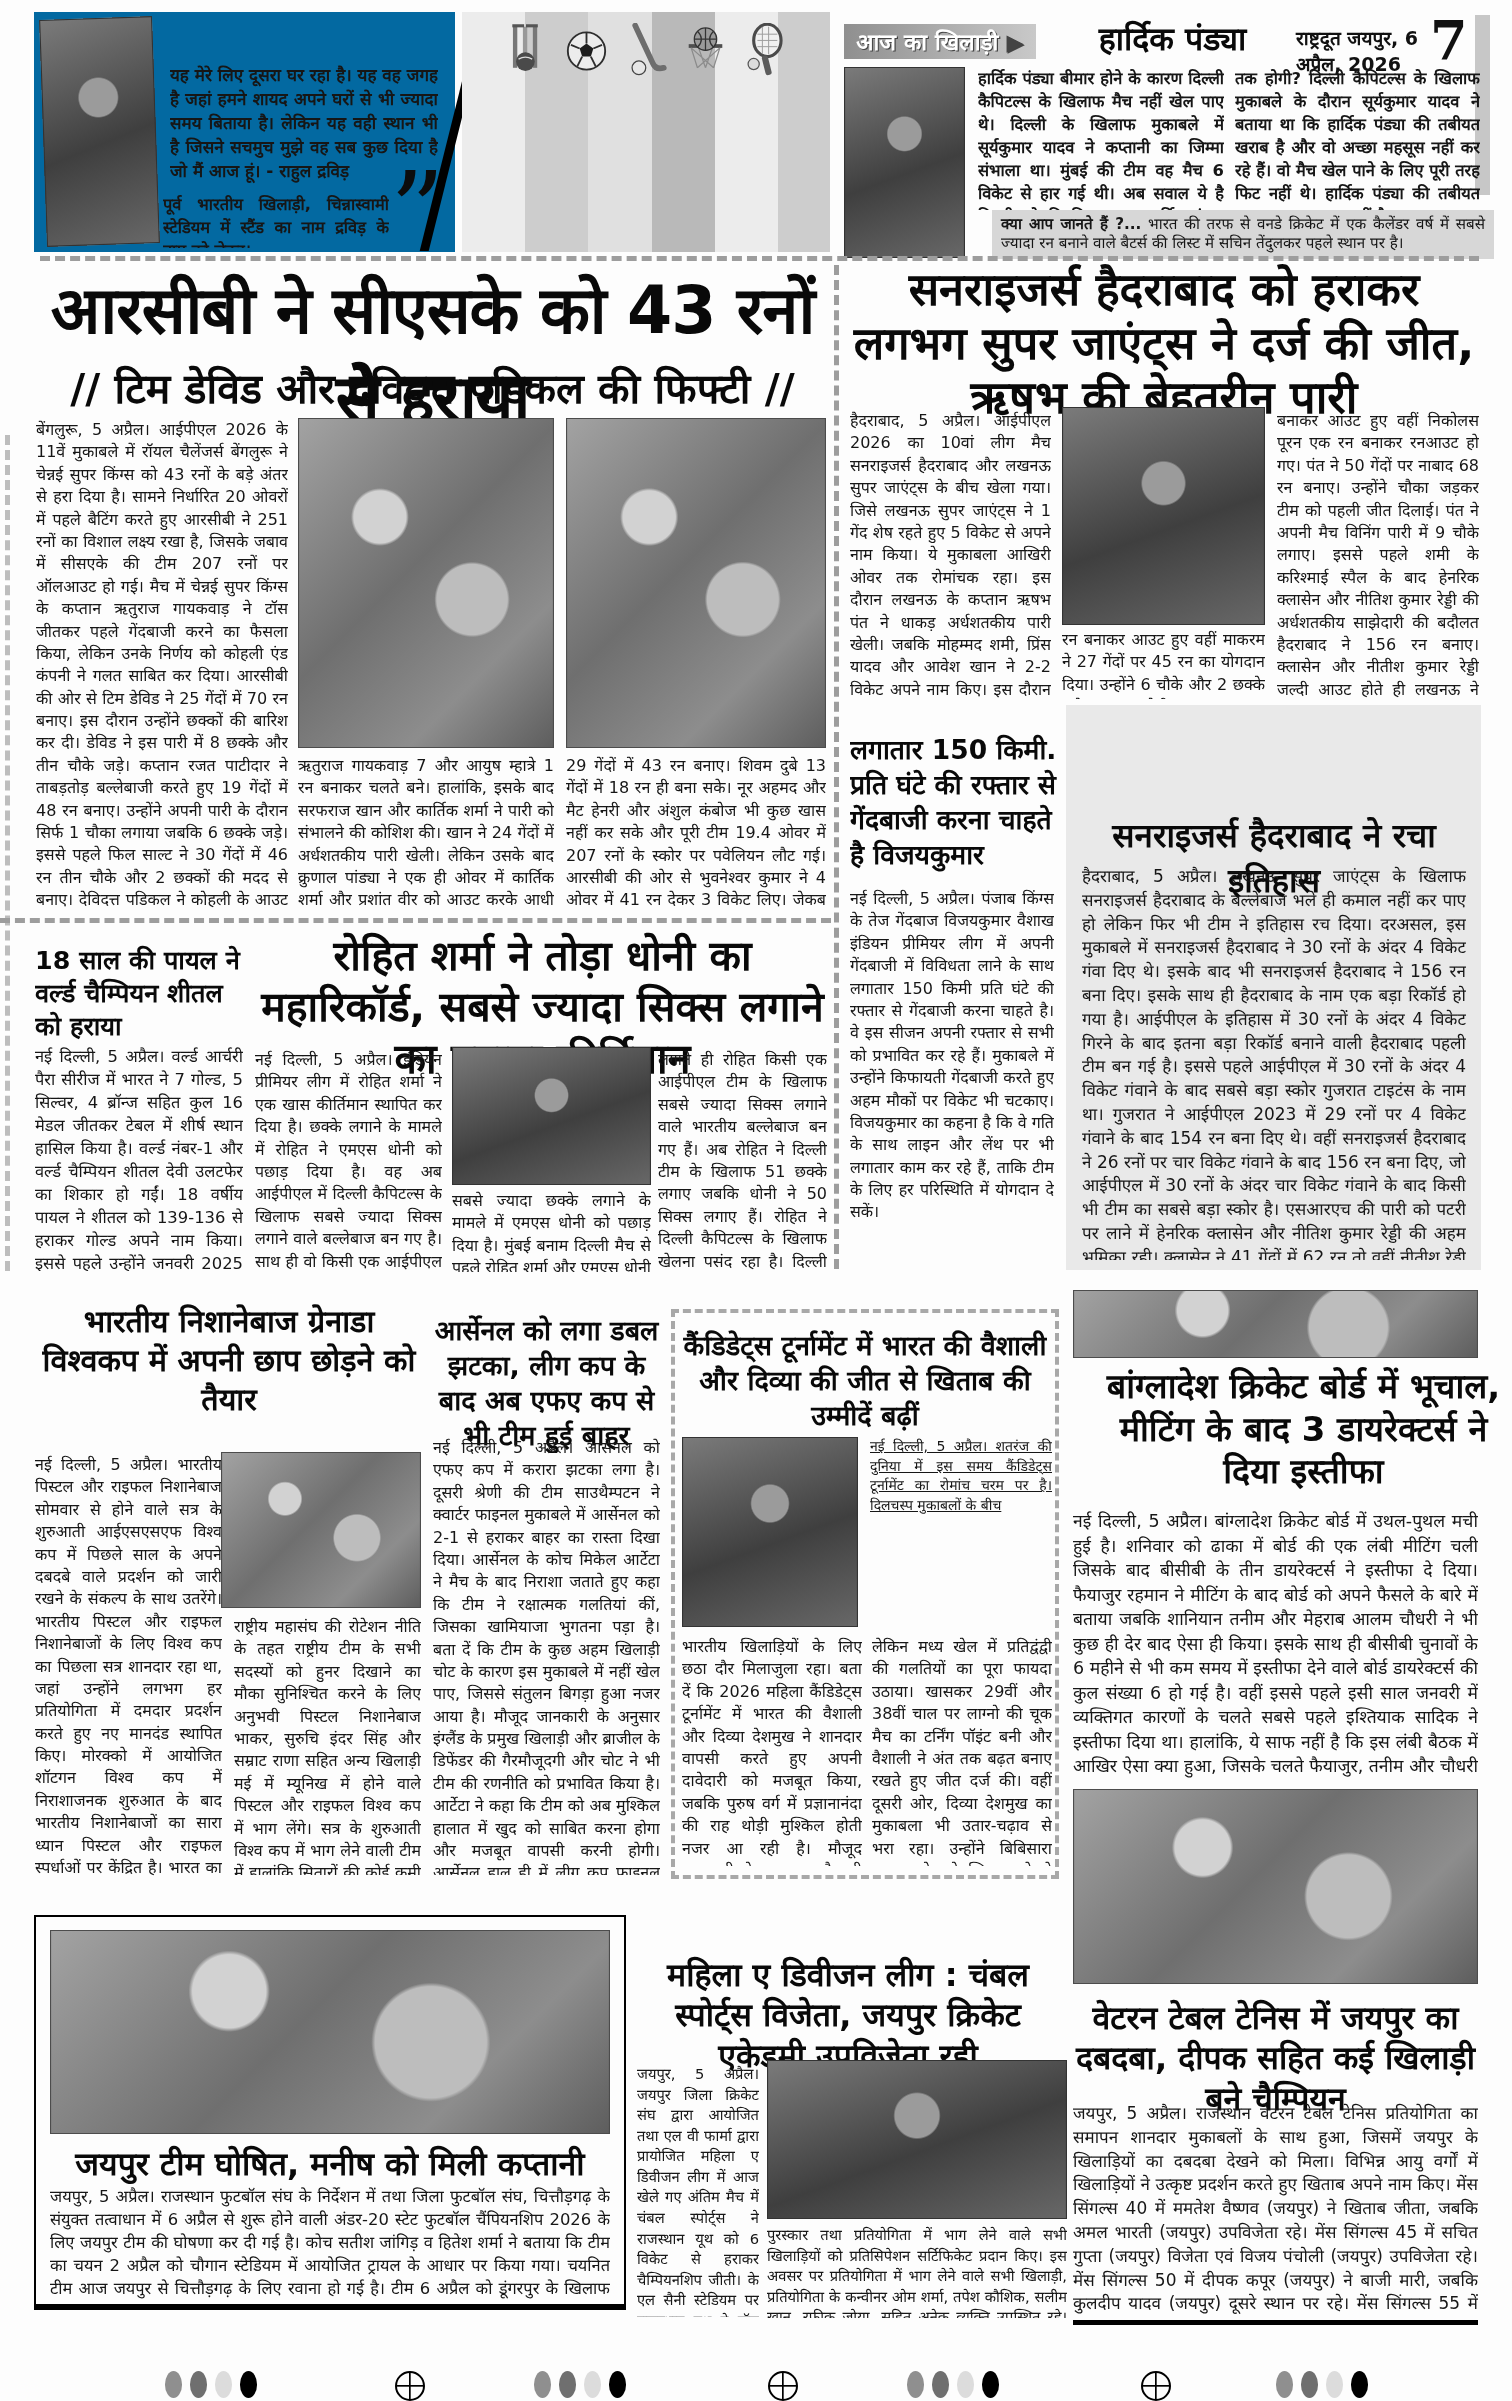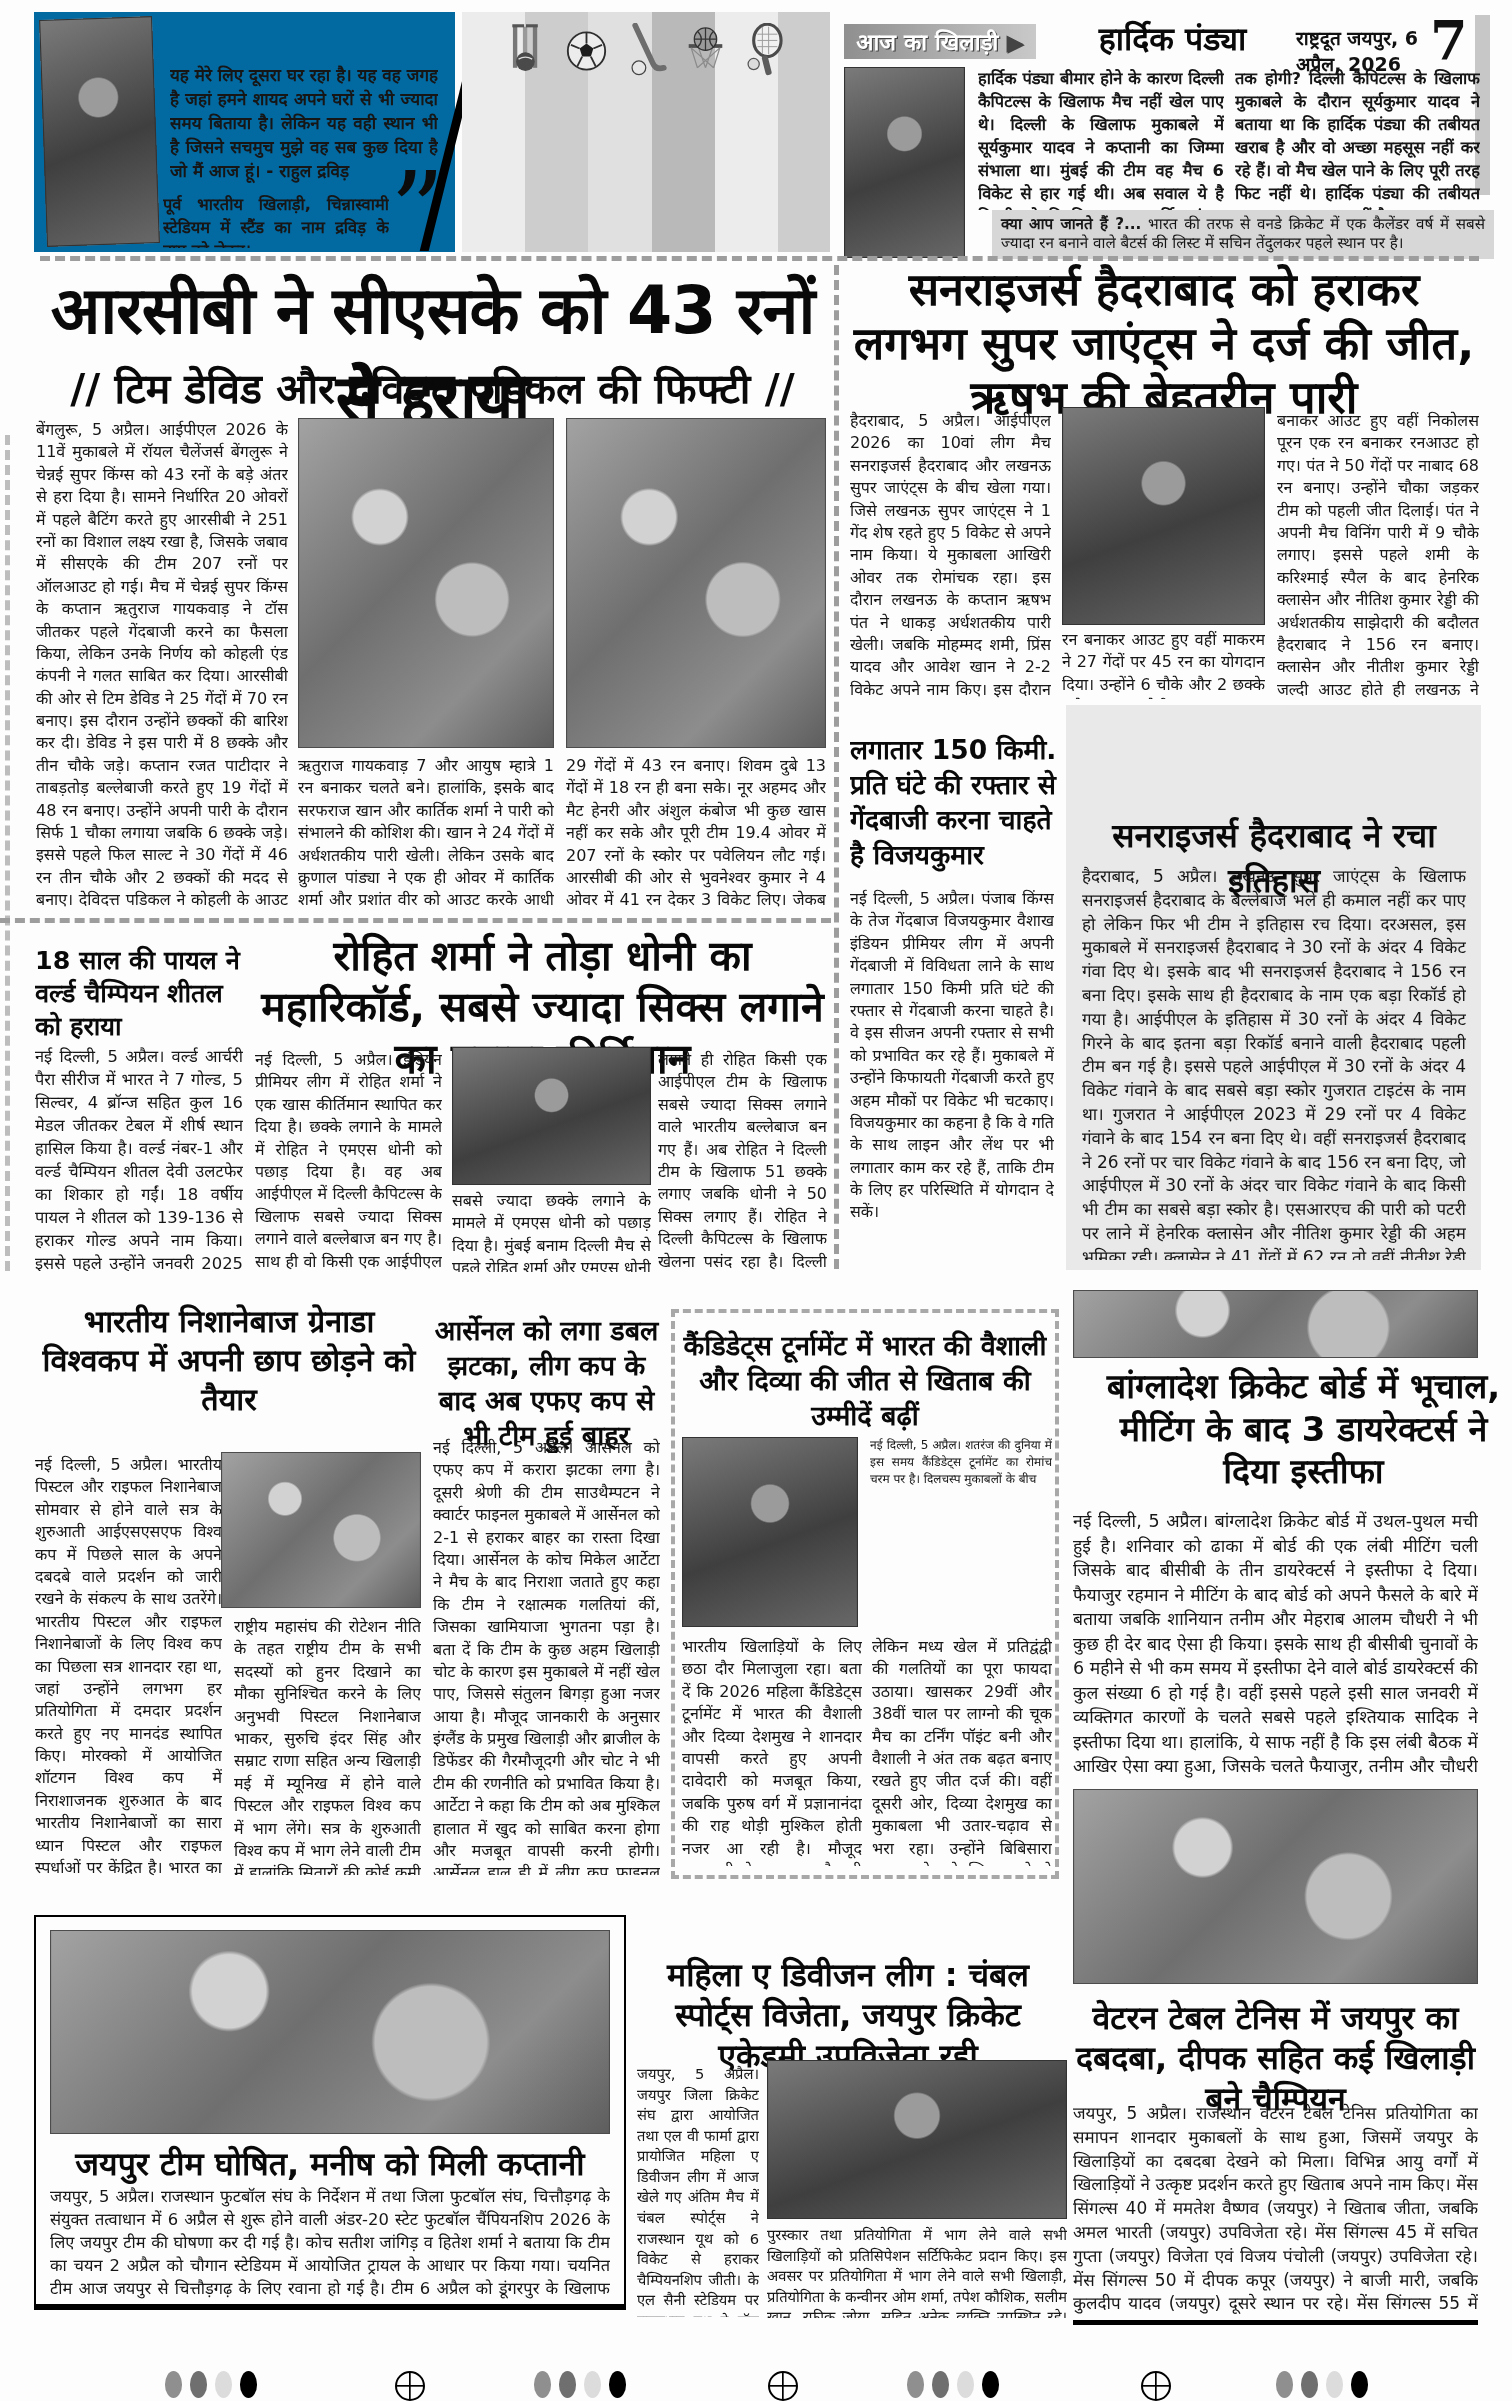--- a/index.html
+++ b/index.html
@@ -146,21 +146,21 @@
 <div class="abs txt" style="left:35px;top:1454px;width:187px;height:422px;">नई दिल्ली, 5 अप्रैल। भारतीय पिस्टल और राइफल निशानेबाज सोमवार से होने वाले सत्र के शुरुआती आईएसएसएफ विश्व कप में पिछले साल के अपने दबदबे वाले प्रदर्शन को जारी रखने के संकल्प के साथ उतरेंगे। भारतीय पिस्टल और राइफल निशानेबाजों के लिए विश्व कप का पिछला सत्र शानदार रहा था, जहां उन्होंने लगभग हर प्रतियोगिता में दमदार प्रदर्शन करते हुए नए मानदंड स्थापित किए। मोरक्को में आयोजित शॉटगन विश्व कप में निराशाजनक शुरुआत के बाद भारतीय निशानेबाजों का सारा ध्यान पिस्टल और राइफल स्पर्धाओं पर केंद्रित है। भारत का पिस्टल और राइफल से जुड़ी स्पर्धाओं में पारंपरिक रूप से उत्कृष्ट प्रदर्शन रहा है। टीम नए सिरे से जीत की मानसिकता के साथ प्रतिस्पर्धा करने के लिए उत्सुक होगी, जिसे ओलंपियन रिदम सांगवान, अंजुम मौदगिल और मेहुली घोष सहित देश के कुछ बेहतरीन निशानेबाजों की उपस्थिति से बल मिलेगा। टीम को हालांकि दो बार की ओलंपिक पदक विजेता मनु भाकर और विश्व चैम्पियन समान सूद के अनुभव की कमी खलेगी, क्योंकि वे इस बार इसका हिस्सा नहीं हैं।</div>
 <div class="abs photo" style="left:221px;top:1452px;width:200px;height:156px;"></div>
 <div class="abs txt" style="left:234px;top:1616px;width:187px;height:259px;">राष्ट्रीय महासंघ की रोटेशन नीति के तहत राष्ट्रीय टीम के सभी सदस्यों को हुनर दिखाने का मौका सुनिश्चित करने के लिए अनुभवी पिस्टल निशानेबाज भाकर, सुरुचि इंदर सिंह और सम्राट राणा सहित अन्य खिलाड़ी मई में म्यूनिख में होने वाले पिस्टल और राइफल विश्व कप में भाग लेंगे। सत्र के शुरुआती विश्व कप में भाग लेने वाली टीम में हालांकि सितारों की कोई कमी नहीं है। इनमें पिस्टल निशानेबाज संगवान पिछले दो वर्षों में विश्व कप में पदक से चूकने के सिलसिले को पीछे छोड़ने के साथ एशियाई खेलों में चयन के लिए अपनी दावेदारी मजबूत करने के उद्देश्य से पोडियम पर जगह बनाने के लिए उत्सुक होंगी। अनुभवी राइफल निशानेबाज अंजुम और मेहुली भी पिछले निराशाजनक प्रदर्शन के बाद नए सिरे से वापसी करना चाहेंगी।</div>
 
 <div class="abs h" style="left:433px;top:1313px;width:227px;font-size:27px;line-height:1.3;">आर्सेनल को लगा डबल झटका, लीग कप के बाद अब एफए कप से भी टीम हुई बाहर</div>
 <div class="abs txt" style="left:433px;top:1437px;width:227px;height:438px;">नई दिल्ली, 5 अप्रैल। आर्सेनल को एफए कप में करारा झटका लगा है। दूसरी श्रेणी की टीम साउथैम्पटन ने क्वार्टर फाइनल मुकाबले में आर्सेनल को 2-1 से हराकर बाहर का रास्ता दिखा दिया। आर्सेनल के कोच मिकेल आर्टेटा ने मैच के बाद निराशा जताते हुए कहा कि टीम ने रक्षात्मक गलतियां कीं, जिसका खामियाजा भुगतना पड़ा है। बता दें कि टीम के कुछ अहम खिलाड़ी चोट के कारण इस मुकाबले में नहीं खेल पाए, जिससे संतुलन बिगड़ा हुआ नजर आया है। मौजूद जानकारी के अनुसार इंग्लैंड के प्रमुख खिलाड़ी और ब्राजील के डिफेंडर की गैरमौजूदगी और चोट ने भी टीम की रणनीति को प्रभावित किया है। आर्टेटा ने कहा कि टीम को अब मुश्किल हालात में खुद को साबित करना होगा और मजबूत वापसी करनी होगी। आर्सेनल हाल ही में लीग कप फाइनल भी हार चुका है, जिससे टीम का लगातार दूसरा बड़ा टूर्नामेंट हाथ से निकल गया है।</div>
 
 <div class="abs candbox" style="left:671px;top:1309px;width:388px;height:570px;box-sizing:border-box;"></div>
 <div class="abs h" style="left:683px;top:1328px;width:364px;font-size:27px;line-height:1.3;">कैंडिडेट्स टूर्नामेंट में भारत की वैशाली और दिव्या की जीत से खिताब की उम्मीदें बढ़ीं</div>
 <div class="abs photo-dark" style="left:682px;top:1437px;width:176px;height:190px;"></div>
-<div class="abs txt" style="left:870px;top:1437px;width:182px;height:190px;font-size:12px;">नई दिल्ली, 5 अप्रैल। शतरंज की दुनिया में इस समय कैंडिडेट्स टूर्नामेंट का रोमांच चरम पर है। दिलचस्प मुकाबलों के बीच</div>
+<div class="abs txt" style="left:870px;top:1437px;width:182px;height:190px;font-size:14px;text-decoration:underline;">नई दिल्ली, 5 अप्रैल। शतरंज की दुनिया में इस समय कैंडिडेट्स टूर्नामेंट का रोमांच चरम पर है। दिलचस्प मुकाबलों के बीच</div>
 <div class="abs txt" style="left:682px;top:1636px;width:180px;height:230px;font-size:16px;">भारतीय खिलाड़ियों के लिए छठा दौर मिलाजुला रहा। बता दें कि 2026 महिला कैंडिडेट्स टूर्नामेंट में भारत की वैशाली और दिव्या देशमुख ने शानदार वापसी करते हुए अपनी दावेदारी को मजबूत किया, जबकि पुरुष वर्ग में प्रज्ञानानंदा की राह थोड़ी मुश्किल होती नजर आ रही है। मौजूद जानकारी के अनुसार, वैशाली ने कतेरीना लाग्नो के खिलाफ बेहतरीन खेल दिखाया। काले मोहरों से खेलते हुए उन्होंने शुरुआत में संतुलन बनाए रखा</div>
 <div class="abs txt" style="left:872px;top:1636px;width:180px;height:230px;font-size:16px;">लेकिन मध्य खेल में प्रतिद्वंद्वी की गलतियों का पूरा फायदा उठाया। खासकर 29वीं और 38वीं चाल पर लाग्नो की चूक मैच का टर्निंग पॉइंट बनी और वैशाली ने अंत तक बढ़त बनाए रखते हुए जीत दर्ज की। वहीं दूसरी ओर, दिव्या देशमुख का मुकाबला भी उतार-चढ़ाव से भरा रहा। उन्होंने बिबिसारा असाउबायेवा के खिलाफ खेलते हुए एक समय खुद भी गलती की, लेकिन प्रतिद्वंद्वी उस दबाव को संभाल नहीं सकीं। गौरतलब है कि अंत में दिव्या ने स्थिति को संभालते हुए 46 चालों में मुकाबला अपने नाम किया।</div>
 
 <div class="abs photo" style="left:1073px;top:1290px;width:405px;height:68px;"></div>
 <div class="abs h" style="left:1073px;top:1365px;width:405px;font-size:34px;line-height:1.25;margin-left:28px;">बांग्लादेश क्रिकेट बोर्ड में भूचाल, मीटिंग के बाद 3 डायरेक्टर्स ने दिया इस्तीफा</div>
 <div class="abs txt" style="left:1073px;top:1509px;width:405px;height:272px;font-size:17.5px;">नई दिल्ली, 5 अप्रैल। बांग्लादेश क्रिकेट बोर्ड में उथल-पुथल मची हुई है। शनिवार को ढाका में बोर्ड की एक लंबी मीटिंग चली जिसके बाद बीसीबी के तीन डायरेक्टर्स ने इस्तीफा दे दिया। फैयाजुर रहमान ने मीटिंग के बाद बोर्ड को अपने फैसले के बारे में बताया जबकि शानियान तनीम और मेहराब आलम चौधरी ने भी कुछ ही देर बाद ऐसा ही किया। इसके साथ ही बीसीबी चुनावों के 6 महीने से भी कम समय में इस्तीफा देने वाले बोर्ड डायरेक्टर्स की कुल संख्या 6 हो गई है। वहीं इससे पहले इसी साल जनवरी में व्यक्तिगत कारणों के चलते सबसे पहले इश्तियाक सादिक ने इस्तीफा दिया था। हालांकि, ये साफ नहीं है कि इस लंबी बैठक में आखिर ऐसा क्या हुआ, जिसके चलते फैयाजुर, तनीम और चौधरी को ये बड़ा फैसला लेना पड़ा। तीनों ने इसे अपना निजी फैसला बताया है। इतने सारे डायरेक्टर्स के इस्तीफे से बोर्ड के कामकाज पर असर पड़ने की आशंका जताई जा रही है। ये इस्तीफे ऐसे समय में आए हैं जब बांग्लादेश क्रिकेट पहले से ही कई चुनौतियों का सामना कर रहा है।</div>
 <div class="abs photo" style="left:1073px;top:1789px;width:405px;height:195px;"></div>
 
 <div class="abs jtbox" style="left:34px;top:1915px;width:592px;height:395px;box-sizing:border-box;"></div>
 <div class="abs photo" style="left:50px;top:1930px;width:560px;height:204px;"></div>

